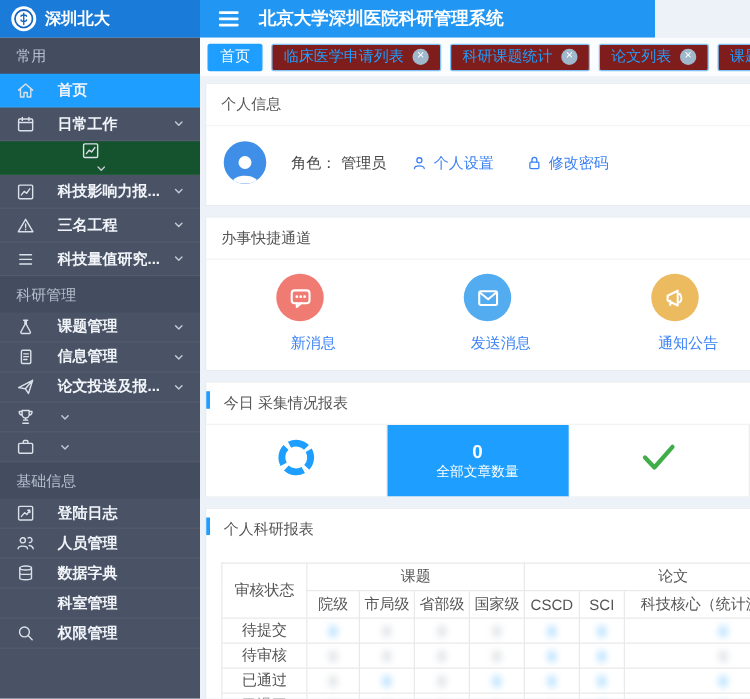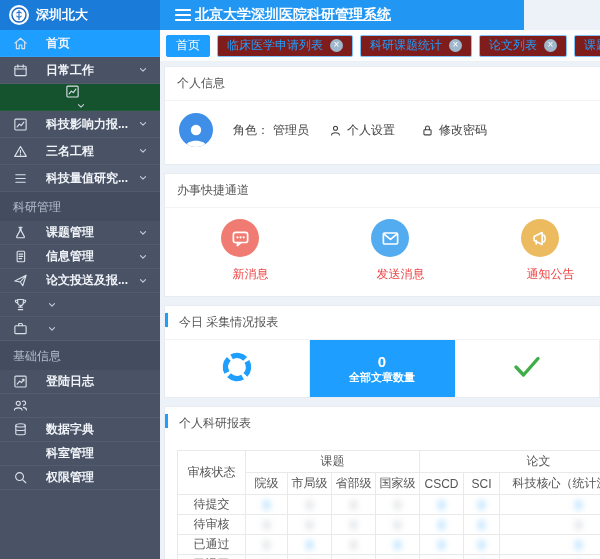--- a/index.html
+++ b/index.html
@@ -9,21 +9,21 @@
     font-family:"Liberation Sans","DejaVu Sans",sans-serif;
     background:#edf2f8;
   }
   
   .topbar { position:absolute; top:0; left:0; width:524px; height:30px; display:flex; z-index:5; }
   .topbar-left {
     width:160px; background:#1a7bd9; color:#fff; display:flex; align-items:center;
     padding-left:9px; gap:7px; font-size:13px; font-weight:bold; flex:0 0 160px;
   }
   .logo-circle { width:20px; height:20px; border-radius:50%; background:#fff; display:flex; align-items:center; justify-content:center; }
-  .topbar-main { flex:1; background:#2196f3; color:#fff; display:flex; align-items:center; gap:4px; padding-left:15px; font-size:14px; font-weight:bold;text-decoration:underline; }
+  .topbar-main { flex:1; background:#2196f3; color:#fff; display:flex; align-items:center; gap:16px; padding-left:15px; font-size:14px; font-weight:bold; }
   .hamburger { display:flex; align-items:center; }
   
   .sidebar { position:absolute; top:30px; left:0; width:160px; bottom:0; background:#4a5365; overflow:hidden; }
   .side-section-title { height:29px; line-height:31px; padding-left:13px; color:#b6bfcd; font-size:12px; background:#434d5f; }
   .side-item {
     height:27px; display:flex; align-items:center; padding:0 11px 0 13px;
     color:#f1f4f9; font-size:12px; font-weight:bold; cursor:pointer;
     border-bottom:1px solid rgba(255,255,255,0.055); white-space:nowrap;
   }
   .side-item.compact { height:24px; }
@@ -40,32 +40,32 @@
   .tab .x { width:13px; height:13px; border-radius:50%; background:#9fb8cc; color:#fff; font-size:10px; line-height:12px; text-align:center; cursor:pointer; }
   .content { padding:4px 0 0 4px; }
   .panel { background:#fff; border:1px solid #e8ebef; width:452px; margin-bottom:8px; position:relative; }
   .panel-h { font-size:12px; color:#555; padding:8px 12px; border-bottom:1px solid #f2f4f6; position:relative; }
   .panel-h.accent { border-bottom:none; padding-left:14px; }
   .panel-h.accent::before { content:''; position:absolute; left:0; top:7px; width:3px; height:14px; background:#1e9fff; }
   
   .profile-body { display:flex; align-items:center; padding:12px 14px 17px 14px; gap:20px; font-size:12px; color:#444; }
   .avatar { width:34px; height:34px; border-radius:50%; background:#3f8fe8; overflow:hidden; display:flex; align-items:flex-end; justify-content:center; }
   .role { margin-right:4px; }
-  .plink { color:#404040; display:flex; align-items:center; gap:5px; cursor:pointer; }
+  .plink { color:#3b82f6; display:flex; align-items:center; gap:5px; cursor:pointer; }
   
   .quick-row { display:flex; padding:11px 0 13px 0; }
   .quick-item { flex:1; text-align:center; cursor:pointer; }
   .qcircle { width:38px; height:38px; border-radius:50%; margin:0 auto; display:flex; align-items:center; justify-content:center; color:#fff; }
-  .qlabel { font-size:12px; color:#ef4444; margin-top:9px;margin-left:21px; }
+  .qlabel { font-size:12px; color:#3b82f6; margin-top:9px;margin-left:21px; }
   
   .cards { display:flex; border-top:1px solid #f1f3f5; }
   .card { flex:0 0 145px; height:57px; border-right:1px solid #ececec; display:flex; flex-direction:column; align-items:center; justify-content:center; background:#fff; }
   .card.blue { background:#1e9fff; color:#fff; border-right-color:#1e9fff; }
   .card .val { font-size:15px; font-weight:bold; line-height:17px; }
-  .card .cl { font-size:11px; margin-top:0;font-weight:bold; }
+  .card .cl { font-size:11px; margin-top:0; }
   
   table.report { border-collapse:collapse; margin:10px 0 15px 12px; font-size:12px; color:#555; table-layout:fixed; width:480px; }
   table.report th, table.report td { border:1px solid #e9e9e9; text-align:center; font-weight:normal; padding:0 2px; height:20px; white-space:nowrap; overflow:hidden; }
   table.report thead th { height:22px; color:#555; }
   .blur { filter:blur(3px); font-size:11px; display:inline-block; }
   .blur.blue { color:#1e9fff; }
   .blur.gray { color:#9aa3ad; }
 </style>
 </head>
 <body>
@@ -84,20 +84,21 @@
     <span class="hamburger">
       <svg width="16" height="14" viewBox="0 0 16 14">
           <path d="M1 2 H15 M1 7 H15 M1 12 H15" stroke="#ffffff" stroke-width="2.2" stroke-linecap="round"></path>
         </svg>
     </span>
     <span>北京大学深圳医院科研管理系统</span>
   </div>
 </div>
 
 <div class="sidebar" id="sidebar">
+    <div class="side-section-title">常用</div>
     <div class="side-item active">
       <span class="ico">
         <svg width="15" height="15" viewBox="0 0 16 16" fill="none" stroke="currentColor" stroke-width="1.2" stroke-linecap="round" stroke-linejoin="round">
           <path d="M2 7.6 L8 2.4 L14 7.6 M3.6 6.6 V13.4 H6.6 V9.6 H9.4 V13.4 H12.4 V6.6"></path>
         </svg>
       </span>
       <span class="lbl">首页</span>
     </div>
     <div class="side-item">
       <span class="ico">
@@ -244,20 +245,21 @@
       </span>
       <span class="lbl">登陆日志</span>
     </div>
     <div class="side-item compact">
       <span class="ico">
         <svg width="15" height="15" viewBox="0 0 16 16" fill="none" stroke="currentColor" stroke-width="1.2" stroke-linecap="round" stroke-linejoin="round">
           <circle cx="5.6" cy="5.6" r="2.2"></circle>
           <path d="M1.6 12.8 C1.6 9.8 9.6 9.8 9.6 12.8 M10 3.6 A2.2 2.2 0 1 1 11.2 7.6 M11 10 C13.4 10.4 14.4 11.4 14.4 12.8"></path>
         </svg>
       </span>
+      <span class="lbl">人员管理</span>
     </div>
     <div class="side-item compact">
       <span class="ico">
         <svg width="15" height="15" viewBox="0 0 16 16" fill="none" stroke="currentColor" stroke-width="1.2" stroke-linecap="round" stroke-linejoin="round">
           <ellipse cx="8" cy="3.6" rx="5" ry="1.7"></ellipse>
           <path d="M3 3.6 V12.4 C3 14 13 14 13 12.4 V3.6 M3 8 C3 9.4 13 9.4 13 8"></path>
         </svg>
       </span>
       <span class="lbl">数据字典</span>
     </div>

